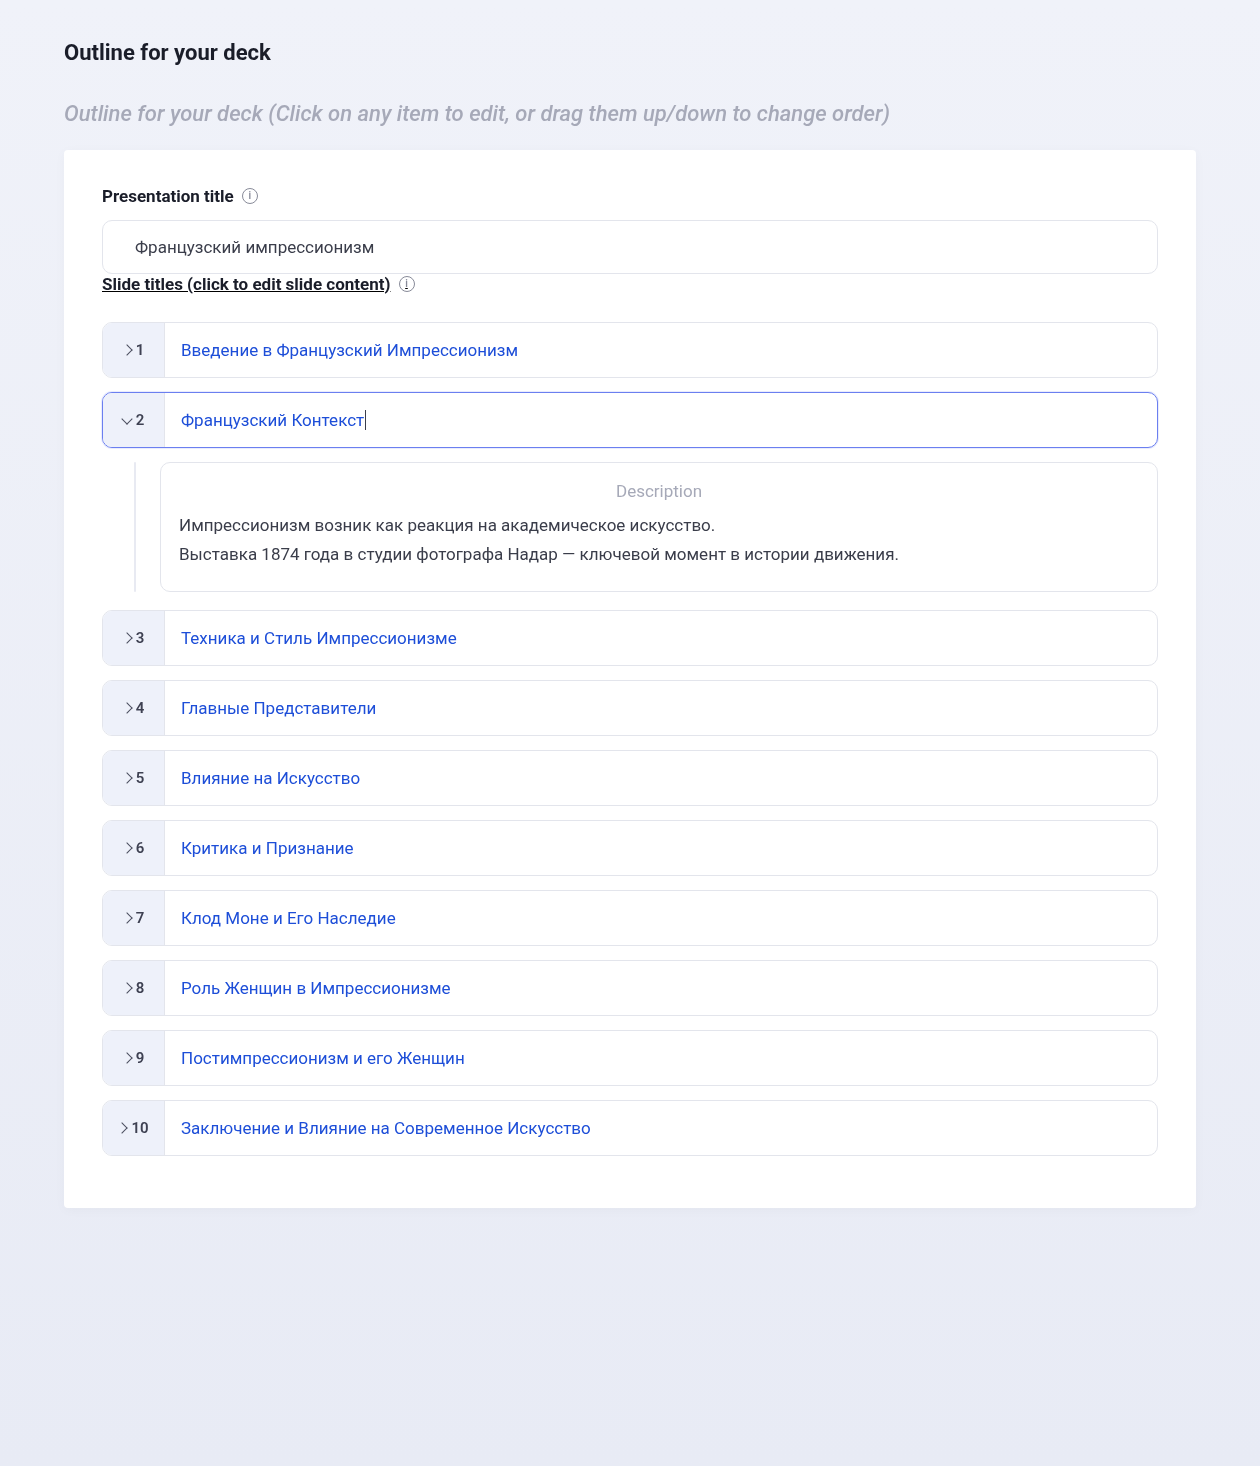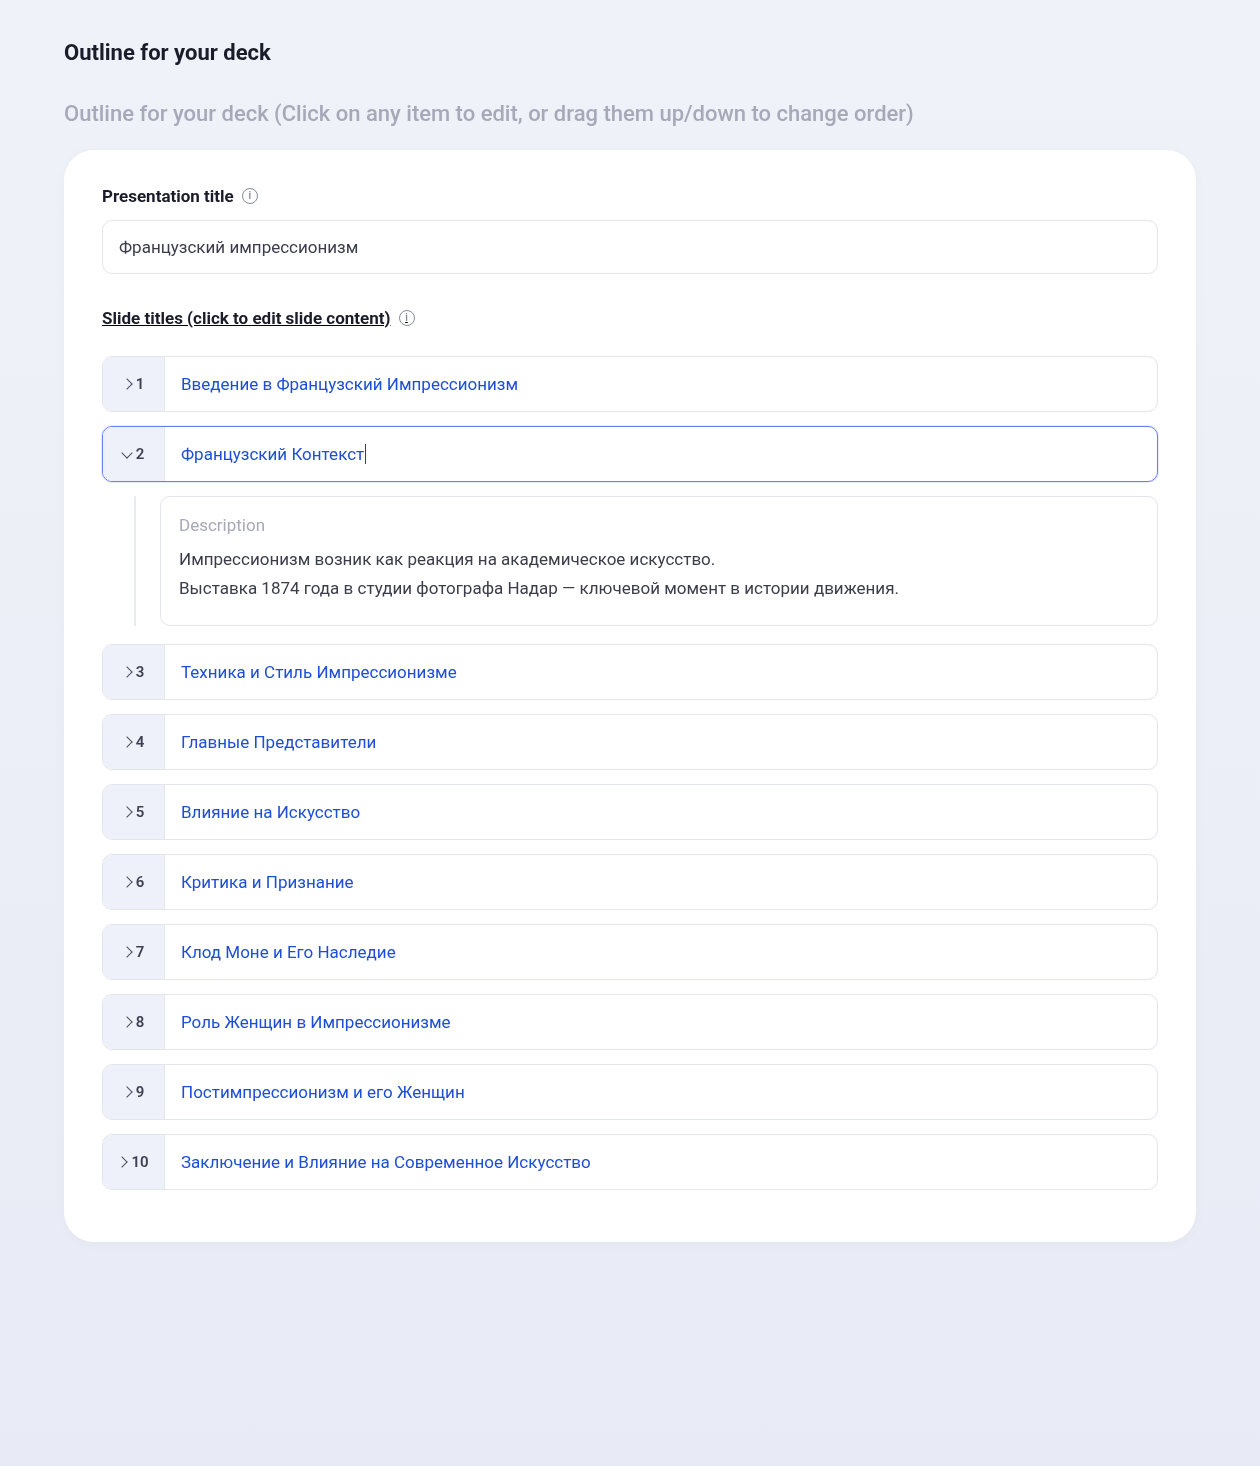--- a/index.html
+++ b/index.html
@@ -17,24 +17,25 @@
     font-size: 22px;
     font-weight: 700;
     color: #1a1d29;
     margin-bottom: 36px;
   }
   .sub-title {
     font-size: 22px;
     font-weight: 500;
     color: #a6a9b8;
     margin-bottom: 24px;
+    font-style: italic;
   }
   .card {
     background: #ffffff;
-    border-radius: 30px;
+    border-radius: 4px;
     padding: 36px 38px 38px;
     box-shadow: 0 2px 12px rgba(0,0,0,0.03);
   }
   .field-label-row {
     display: flex;
     align-items: center;
     gap: 8px;
     margin-bottom: 14px;
   }
   .field-label {
@@ -52,26 +53,25 @@
     border-radius: 50%;
     color: #888b99;
     font-size: 10px;
     font-weight: 600;
     line-height: 1;
   }
   .title-input {
     width: 100%;
     border: 1px solid #e3e5ec;
     border-radius: 10px;
-    padding: 16px 16px;
+    padding: 16px 32px;
     font-size: 17px;
     color: #3a3d4a;
     background: #fff;
     outline: none;
-    margin-bottom: 34px;
     font-family: inherit;
   }
   .slides-section .field-label-row { margin-bottom: 28px; text-decoration: underline; }
   .slide-row {
     display: flex;
     align-items: stretch;
     border: 1px solid #e3e5ec;
     border-radius: 10px;
     margin-bottom: 14px;
     overflow: hidden;
@@ -138,20 +138,21 @@
     flex: 1;
     border: 1px solid #e3e5ec;
     border-radius: 10px;
     padding: 18px 18px 22px;
     background: #fff;
   }
   .desc-label {
     font-size: 17px;
     color: #a6a9b8;
     margin-bottom: 10px;
+    text-align: center;
   }
   .desc-text {
     font-size: 17px;
     color: #3a3d4a;
     line-height: 1.7;
   }
 </style>
 </head>
 <body>
 

